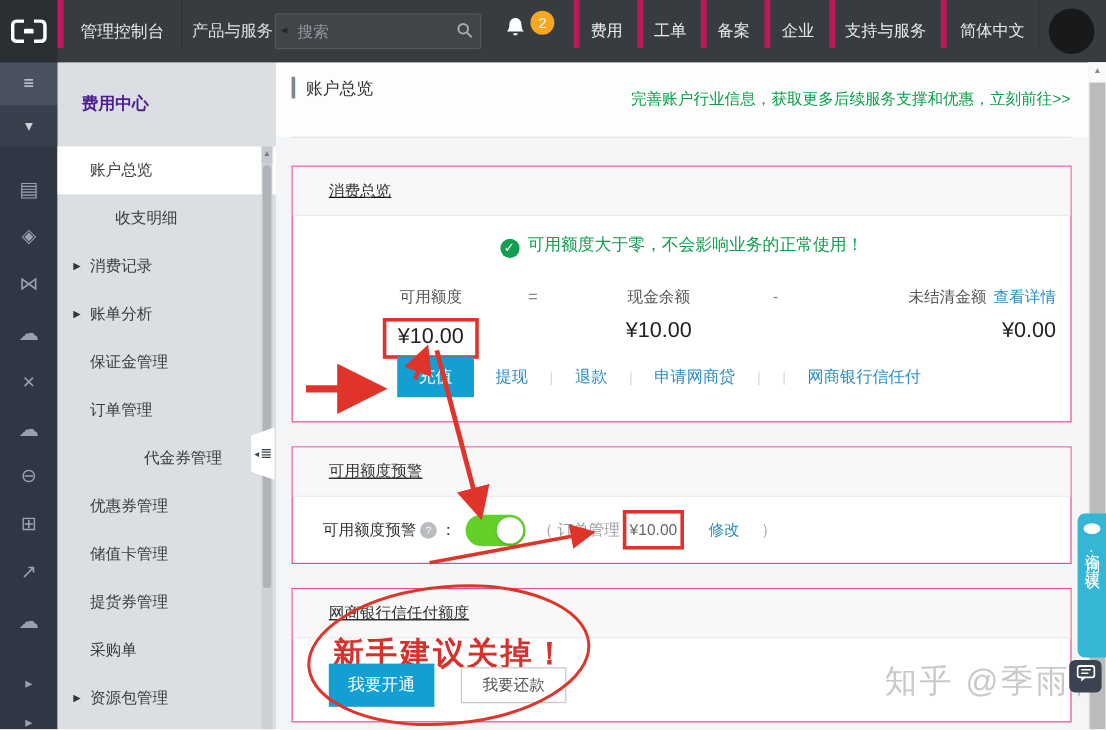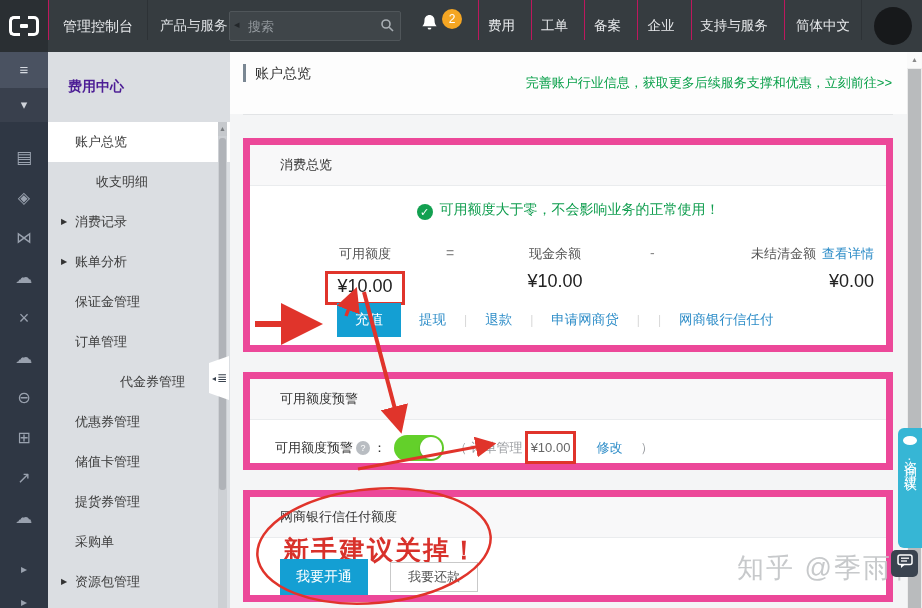--- a/index.html
+++ b/index.html
@@ -7,21 +7,21 @@
        font-family:"Liberation Sans","DejaVu Sans",sans-serif;background:#f4f5f6;}
   
   .topbar{position:absolute;left:0;top:0;width:922px;height:52px;background:#363c40;z-index:30;}
   .logo-cell{position:absolute;left:0;top:0;width:48px;height:52px;background:#2a2f33;
              display:flex;align-items:center;justify-content:center;cursor:pointer;}
   .logo-mark{position:relative;width:30px;height:20px;}
   .logo-mark .lb{position:absolute;left:0;top:0;width:8px;height:14px;border:3px solid #fff;border-right:none;border-radius:5px 0 0 5px;}
   .logo-mark .rb{position:absolute;right:0;top:0;width:8px;height:14px;border:3px solid #fff;border-left:none;border-radius:0 5px 5px 0;}
   .logo-mark .ld{position:absolute;left:11px;top:8px;width:8px;height:4px;background:#fff;border-radius:1px;}
   .top-item{position:absolute;top:0;height:40px;line-height:52px;text-align:center;color:#e7e9eb;
-            font-size:13.5px;cursor:pointer;border-left:1px solid #be185d;}
+            font-size:13.5px;cursor:pointer;border-left:5px solid #be185d;}
   .console-cell{left:48px;width:98px;border-right:1px solid #2d3236;font-size:14px;}
   .products-label{position:absolute;left:160px;top:0;height:52px;line-height:52px;color:#dfe2e5;font-size:13.5px;cursor:pointer;}
   .searchbox{position:absolute;left:229px;top:11px;width:170px;height:28px;background:#3f4549;
              border:1px solid #50565a;border-radius:2px;}
   .searchbox input{position:absolute;left:16px;top:0;width:125px;height:26px;background:transparent;border:none;outline:none;
              color:#c8cdd1;font-size:13px;font-family:inherit;}
   .searchbox input::placeholder{color:#949a9f;}
   .search-caret{position:absolute;left:4px;top:6px;font-size:11px;color:#23272a;}
   .search-mag{position:absolute;right:6px;top:6px;cursor:pointer;}
   .bell-wrap{position:absolute;left:420px;top:13px;width:46px;height:26px;cursor:pointer;}
@@ -48,21 +48,21 @@
                 clip-path:polygon(0 16%,100% 0,100% 100%,0 84%);
                 display:flex;align-items:center;justify-content:center;color:#39424e;}
   .collapse-tab .bars{font-size:12px;letter-spacing:-1px;}
   .collapse-tab .ccaret{font-size:8px;margin-right:1px;}
   
   .main-headarea{position:absolute;left:230px;top:52px;width:677px;height:62px;background:#fdfdfd;}
   .page-title{position:absolute;left:243px;top:64px;border-left:3px solid #7a8793;padding-left:9px;
               font-size:14px;color:#333;height:18px;line-height:18px;}
   .promo{position:absolute;right:30px;top:74px;font-size:13px;color:#0aa04a;cursor:pointer;}
   .head-divider{position:absolute;left:243px;top:114px;width:650px;height:1px;background:#e2e4e6;}
-  .card{position:absolute;left:243px;width:650px;background:#fff;border:7px solid #ec4899;box-sizing:border-box;}
+  .card{position:absolute;left:243px;width:650px;background:#fff;border:1px solid #ec4899;box-sizing:border-box;text-decoration:underline;}
   .card-head{height:40px;line-height:40px;background:#f8f8f9;border-bottom:1px solid #eaecee;
              padding-left:30px;font-size:13px;color:#333;}
   .card1{top:138px;height:214px;}
   .card2{top:372px;height:98px;}
   .card3{top:490px;height:112px;}
   .status-line{position:absolute;left:0;top:56px;width:100%;text-align:center;font-size:14px;color:#0f9d4e;}
   .check-dot{display:inline-block;width:16px;height:16px;border-radius:50%;background:#12a050;color:#fff;
              font-size:11px;line-height:16px;text-align:center;margin-right:7px;vertical-align:-2px;}
   .fig-col{position:absolute;top:100px;text-align:center;}
   .fig-label{font-size:13px;color:#555;}

